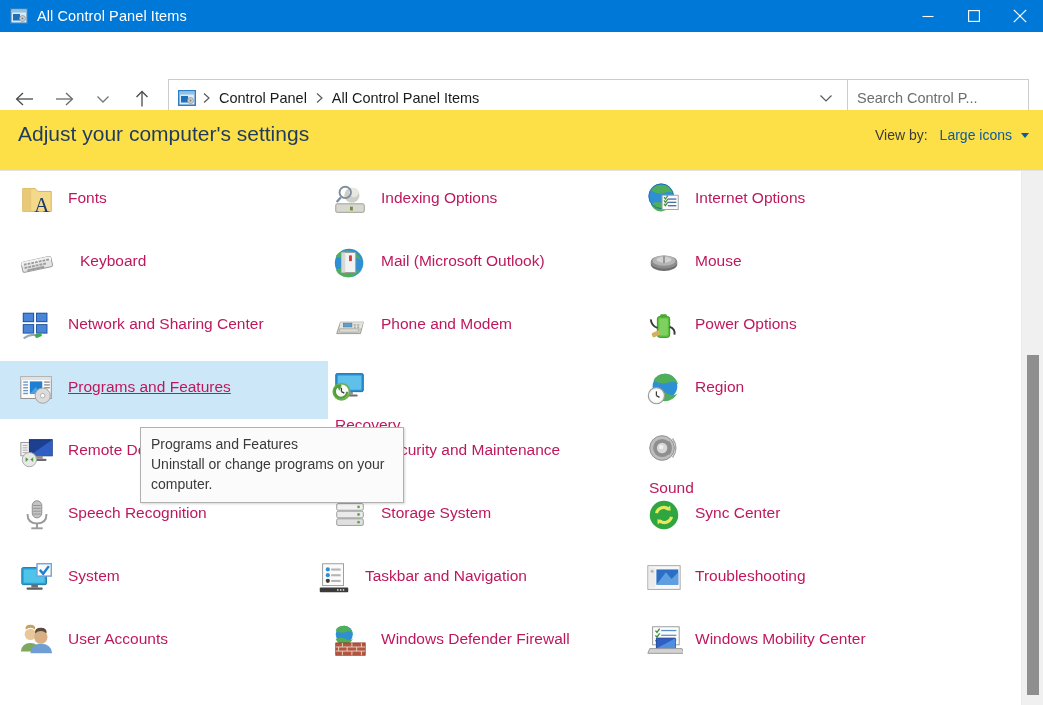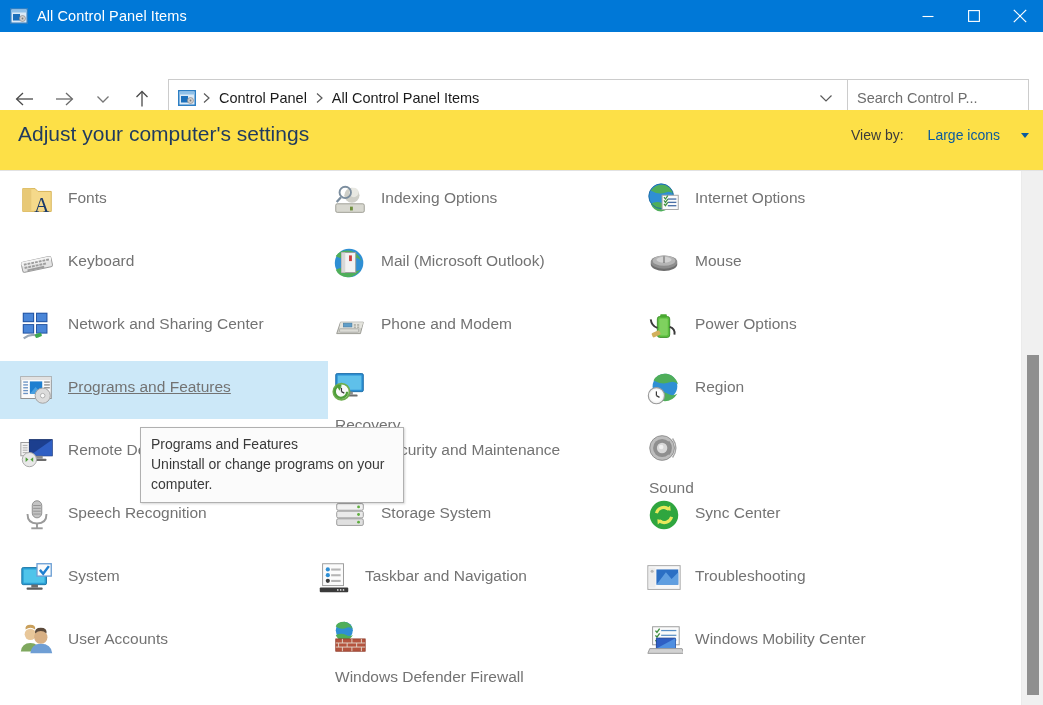--- a/index.html
+++ b/index.html
@@ -70,21 +70,21 @@
   
   .headrow {
     position: absolute; top: 110px; left: 0; width: 1043px; height: 60px; background: #fde047;
   }
   .page-title {
     position: absolute; left: 18px; top: 12px;
     font-size: 21px; color: #1f3a5f; font-weight: 400; white-space: nowrap;
   }
   .viewby {
     position: absolute; right: 14px; top: 17px;
-    display: flex; align-items: baseline; gap: 24px;
+    display: flex; align-items: baseline; gap: 12px;
   }
   .viewby-label { font-size: 14px; color: #3b3b3b; }
   .viewby-value { font-size: 14px; color: #0a5a9e; }
   .viewby-caret {
     width: 0; height: 0; border-left: 4.5px solid transparent;
     border-right: 4.5px solid transparent; border-top: 5px solid #0a5a9e;
     align-self: center; margin-left: -3px;
   }
   .hr-line {
     position: absolute; top: 170px; left: 0; width: 1043px; height: 1px; background: #e2e2e2;
@@ -99,21 +99,21 @@
   .cp-item {
     position: absolute; display: flex; align-items: flex-start;
     height: 58px; padding-top: 5px;
   }
   .cp-item.hover { background: #cce8f8; }
   .cp-icon {
     width: 46px; min-width: 46px; height: 46px; position: relative;
     display: flex; align-items: center; justify-content: center;
   }
   .cp-label {
-    font-size: 15.5px; color: #737373; line-height: 25px;
+    font-size: 15.5px; color: #be185d; line-height: 25px;
     padding-top: 8px; padding-left: 8px; max-width: 250px;
   }
   .cp-item.hover .cp-label { text-decoration: underline; }
 
   
   .scrollbar {
     position: absolute; right: 0; top: 171px; width: 22px; height: 534px;
     background: #f0f0f0; border-left: 1px solid #ebebeb;
   }
   .scroll-thumb {
@@ -277,21 +277,21 @@
               <line x1="24" y1="19" x2="33" y2="19" stroke="#4a6fa5" stroke-width="1.4"></line>
               <line x1="24" y1="22.5" x2="33" y2="22.5" stroke="#4a6fa5" stroke-width="1.4"></line>
               <line x1="24" y1="26" x2="33" y2="26" stroke="#4a6fa5" stroke-width="1.4"></line>
               <path d="M20 17 l1.5 2 l2.5 -3.5" fill="none" stroke="#3f8f3f" stroke-width="1.3"></path>
               <path d="M20 20.5 l1.5 2 l2.5 -3.5" fill="none" stroke="#3f8f3f" stroke-width="1.3"></path>
               <path d="M20 24 l1.5 2 l2.5 -3.5" fill="none" stroke="#3f8f3f" stroke-width="1.3"></path>
             </svg>
           </div>
           <div class="cp-label">Internet Options</div>
         </div>
-        <div class="cp-item" style="left: 14px; top: 64px;">
+        <div class="cp-item" style="left: 14px; top: 64px; gap: 12px;">
           <div class="cp-icon">
             <svg viewBox="0 0 40 40" width="38" height="38">
               <g transform="rotate(-12 20 22)">
                 <rect x="4" y="16" width="32" height="11" rx="2" fill="#e4e4e4" stroke="#9a9a9a" stroke-width="1"></rect>
                 <rect x="4" y="16" width="32" height="4.5" rx="2" fill="#f4f4f4"></rect>
                 <g fill="#9d9d9d">
                   <rect x="6.5" y="18" width="3" height="2"></rect>
                   <rect x="10.5" y="18" width="3" height="2"></rect>
                   <rect x="14.5" y="18" width="3" height="2"></rect>
                   <rect x="18.5" y="18" width="3" height="2"></rect>
@@ -585,21 +585,21 @@
               </g>
               <g>
                 <circle cx="24" cy="16" r="7" fill="#d8b084"></circle>
                 <path d="M18 12 q6 -5 12 0 q1 -6 -6 -6 q-7 0 -6 6z" fill="#5c4a3a"></path>
                 <path d="M13 33 q1 -10 11 -10 q11 0 12 10z" fill="#6f9ed4"></path>
               </g>
             </svg>
           </div>
           <div class="cp-label">User Accounts</div>
         </div>
-        <div class="cp-item" style="left: 327px; top: 442px; flex-direction: column;">
+        <div class="cp-item" style="left: 327px; top: 442px;">
           <div class="cp-icon">
             <svg viewBox="0 0 40 40" width="38" height="38">
               <circle cx="14" cy="13" r="9" fill="#2f8fd4"></circle>
               <path d="M5 9 q6 4 12 1 q4 -1 6 2 q-2 -7 -9 -8 q-8 0 -9 5z" fill="#4fae5a"></path>
               <path d="M5 18 q6 -3 11 0 q3 2 7 0 q-3 6 -9 6 q-7 0 -9 -6z" fill="#4fae5a"></path>
               <g>
                 <rect x="5" y="22" width="31" height="13" fill="#b5553f" stroke="#8d3a28" stroke-width="0.8"></rect>
                 <g stroke="#e0d5c8" stroke-width="1">
                   <line x1="5" y1="26.3" x2="36" y2="26.3"></line>
                   <line x1="5" y1="30.6" x2="36" y2="30.6"></line>

